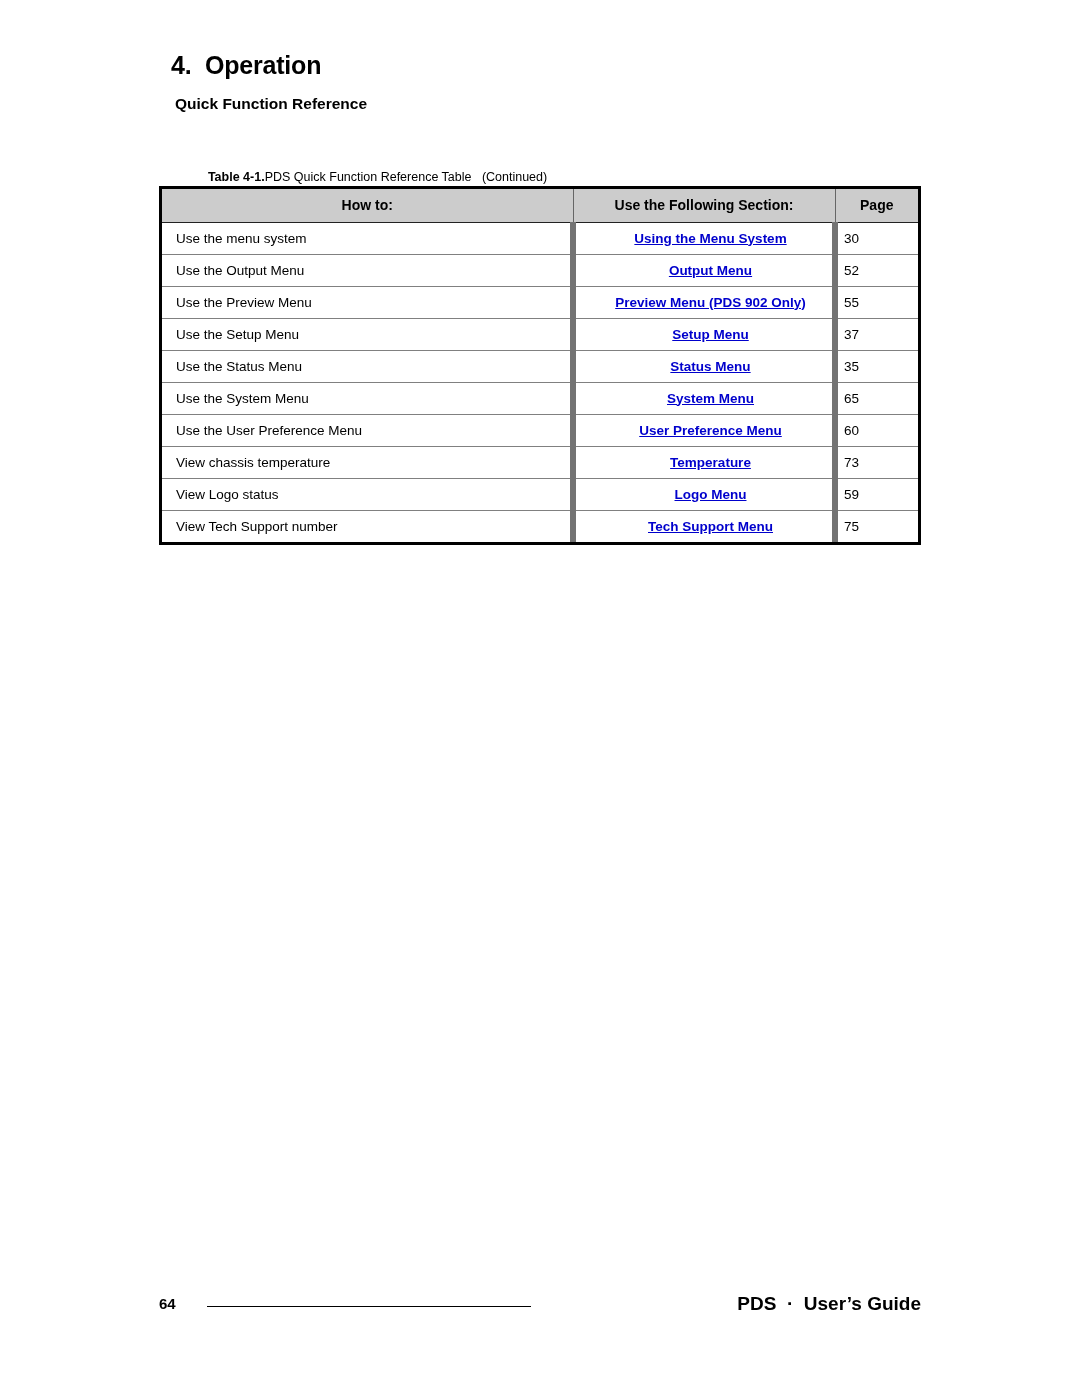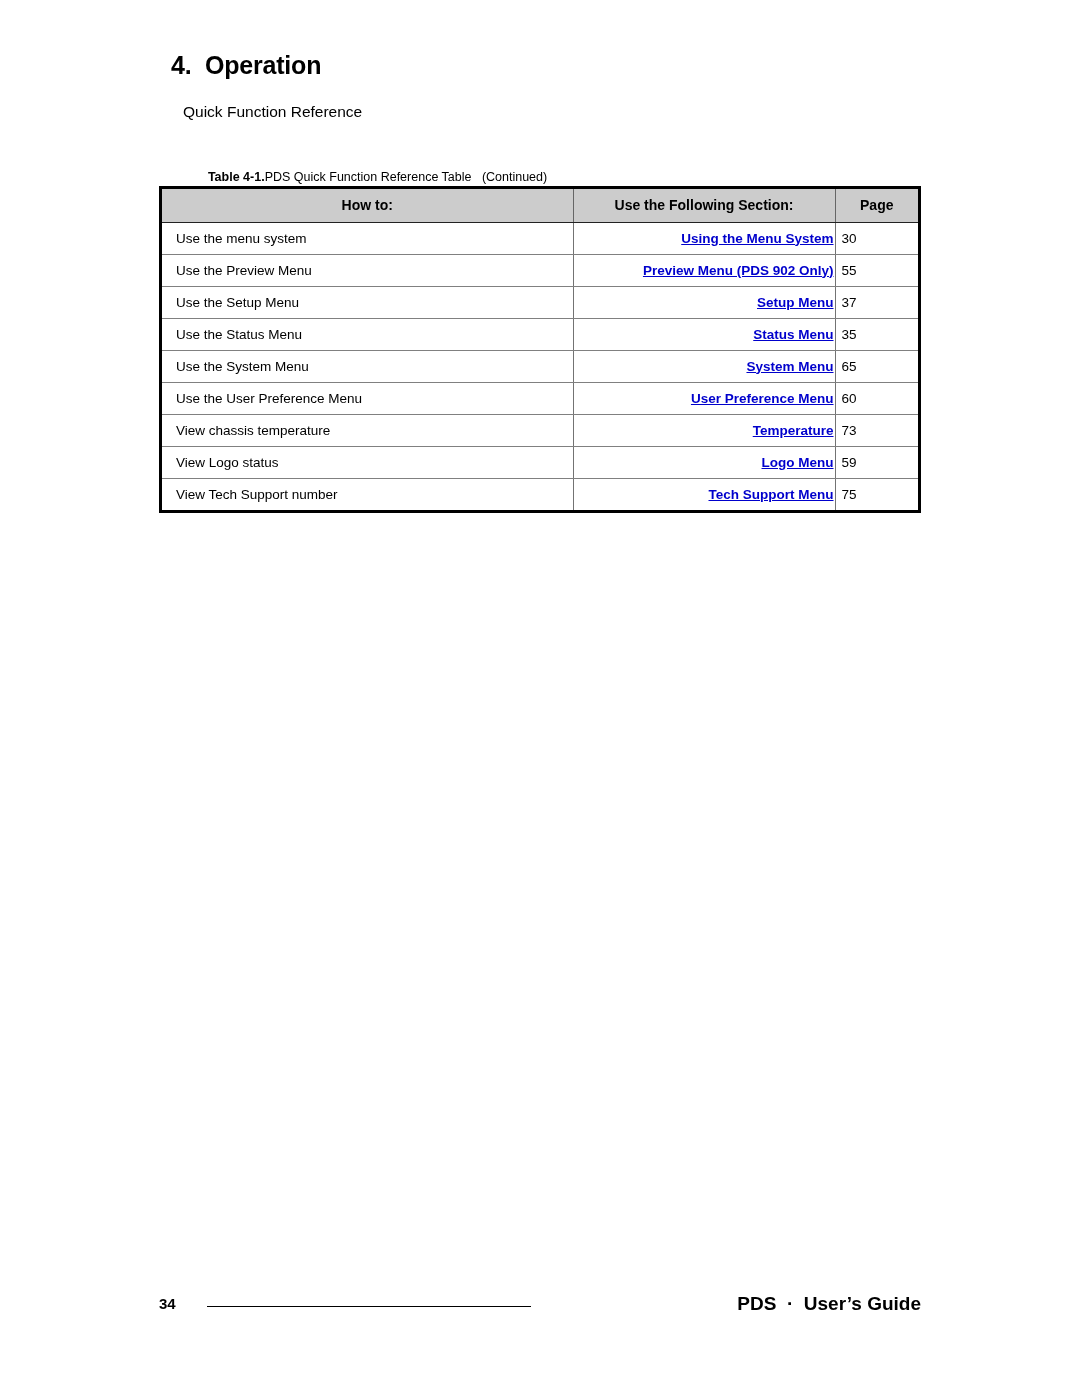--- a/index.html
+++ b/index.html
@@ -35,23 +35,23 @@
   .chapter-title {
     font-size: 25px;
     font-weight: bold;
     letter-spacing: -0.2px;
     line-height: 1.1;
     margin: 0;
     white-space: pre;
   }
   .chapter-subtitle {
     font-size: 15.5px;
-    font-weight: normal;
+    font-weight: bold;
     line-height: 1.2;
-    margin: 12px;
+    margin: 4px;
     padding-top: 11px;
   }
 
   
   .table-caption {
     position: absolute;
     left: 194px;
     top: 155px;
     font-size: 12.5px;
     line-height: 1.2;
@@ -93,41 +93,41 @@
     box-sizing: border-box;
     white-space: nowrap;
   }
   table.qref thead th:last-child {
     border-right: none;
   }
 
   table.qref tbody td {
     height: 32px;
     font-size: 13.5px;
-    border-right: 1px solid #737373;
+    border-right: 6px solid #737373;
     border-bottom: 1px solid #808080;
     box-sizing: border-box;
     vertical-align: middle;
     background: #ffffff;
   }
   table.qref tbody td:last-child {
     border-right: none;
   }
   table.qref tbody tr:last-child td {
     border-bottom: none;
   }
 
   td.cell-how {
     padding-left: 14px;
     text-align: left;
     white-space: nowrap;
   }
   td.cell-section {
     padding-left: 14px;
-    text-align: right;
+    text-align: center;
     white-space: nowrap;
   }
   td.cell-page {
     padding-left: 6px;
     text-align: left;
     white-space: nowrap;
   }
 
   .xref-link {
     color: #0000cc;
@@ -199,20 +199,25 @@
           <th>Page</th>
         </tr>
       </thead>
       <tbody id="qref-body">
           <tr>
             <td class="cell-how">Use the menu system</td>
             <td class="cell-section"><a class="xref-link">Using the Menu System</a></td>
             <td class="cell-page">30</td>
           </tr>
           <tr>
+            <td class="cell-how">Use the Output Menu</td>
+            <td class="cell-section"><a class="xref-link">Output Menu</a></td>
+            <td class="cell-page">52</td>
+          </tr>
+          <tr>
             <td class="cell-how">Use the Preview Menu</td>
             <td class="cell-section"><a class="xref-link">Preview Menu (PDS 902 Only)</a></td>
             <td class="cell-page">55</td>
           </tr>
           <tr>
             <td class="cell-how">Use the Setup Menu</td>
             <td class="cell-section"><a class="xref-link">Setup Menu</a></td>
             <td class="cell-page">37</td>
           </tr>
           <tr>
@@ -243,18 +248,18 @@
           <tr>
             <td class="cell-how">View Tech Support number</td>
             <td class="cell-section"><a class="xref-link">Tech Support Menu</a></td>
             <td class="cell-page">75</td>
           </tr>
         </tbody>
     </table>
   </div>
 
   <div class="footer">
-    <span class="footer-page-num">34</span>
+    <span class="footer-page-num">64</span>
     <span class="footer-rule"></span>
     <span class="footer-guide">PDS  ·  User’s Guide</span>
   </div>
 
 </div>
 
 </body></html>

